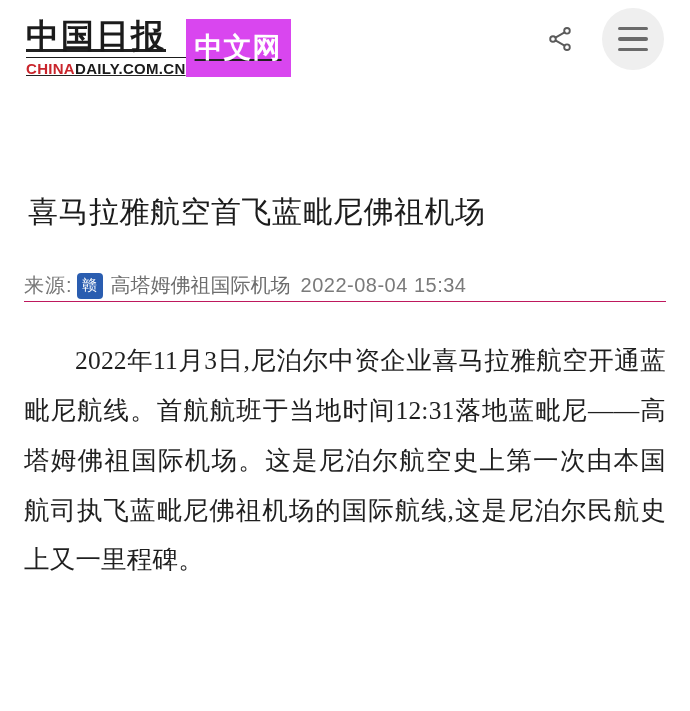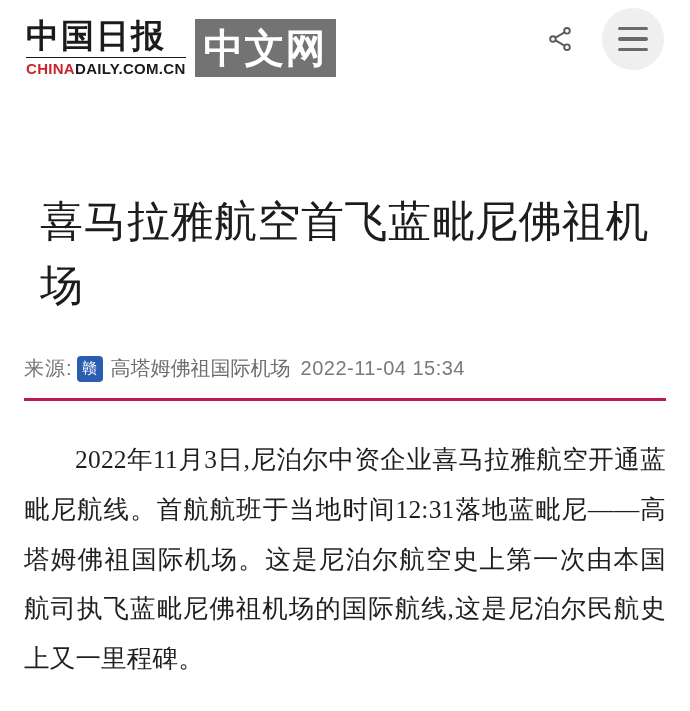--- a/index.html
+++ b/index.html
@@ -16,20 +16,21 @@
   }
 
   
   .header {
     position: relative;
     height: 92px;
     padding: 8px 26px;
     box-sizing: border-box;
     display: flex;
     align-items: center;
+    text-decoration: underline;
   }
   .logo-wrap {
     display: flex;
     align-items: stretch;
     height: 58px;
     margin-top: 4px;
   }
   .logo-left {
     display: flex;
     flex-direction: column;
@@ -54,28 +55,27 @@
     font-size: 15px;
     font-weight: bold;
     letter-spacing: 0.3px;
     color: #1b1b1b;
     white-space: nowrap;
   }
   .logo-en .red {
     color: #c9252c;
   }
   .logo-right {
-    background: #737373;
+    background: #d946ef;
     color: #ffffff;
     font-family: "DejaVu Serif", "Liberation Serif", serif;
     font-weight: bold;
-    font-size: 40px;
+    font-size: 28px;
     letter-spacing: 1px;
     padding: 0 9px;
-    margin-left: 9px;
     display: flex;
     align-items: center;
     line-height: 1;
     white-space: nowrap;
   }
 
   .header-actions {
     position: absolute;
     right: 26px;
     top: 8px;
@@ -110,32 +110,32 @@
     background: #6a6a6a;
     border-radius: 2px;
   }
 
   
   .article {
     padding: 0 24px;
     box-sizing: border-box;
   }
   .title {
-    margin: 98px 0 0 16px;
+    margin: 98px 0 0 4px;
     font-family: "DejaVu Sans", "Liberation Sans", sans-serif;
-    font-size: 43px;
+    font-size: 30px;
     line-height: 1.48;
     font-weight: normal;
     color: #1c1c1c;
     letter-spacing: 0.5px;
   }
   .meta {
     margin-top: 38px;
-    padding-bottom: 16px;
-    border-bottom: 3px solid #be185d;
+    padding-bottom: 2px;
+    border-bottom: 1px solid #be185d;
     display: flex;
     align-items: center;
     font-size: 20px;
     color: #777777;
     white-space: nowrap;
   }
   .meta .source-label { letter-spacing: 1px; }
   .src-badge {
     display: inline-flex;
     align-items: center;
@@ -201,17 +201,17 @@
   </div>
 </div>
 
 <div class="article">
   <h1 class="title">喜马拉雅航空首飞蓝毗尼佛祖机场</h1>
 
   <div class="meta">
     <span class="source-label">来源:</span>
     <span class="src-badge">赣</span>
     <span class="src-name">高塔姆佛祖国际机场</span>
-    <span class="datetime">2022-11-04 15:34</span>
+    <span class="datetime">2022-08-04 15:34</span>
   </div>
 
   <p class="body-text">2022年11月3日,尼泊尔中资企业喜马拉雅航空开通蓝毗尼航线。首航航班于当地时间12:31落地蓝毗尼——高塔姆佛祖国际机场。这是尼泊尔航空史上第一次由本国航司执飞蓝毗尼佛祖机场的国际航线,这是尼泊尔民航史上又一里程碑。</p>
 </div>
 
 </body></html>

